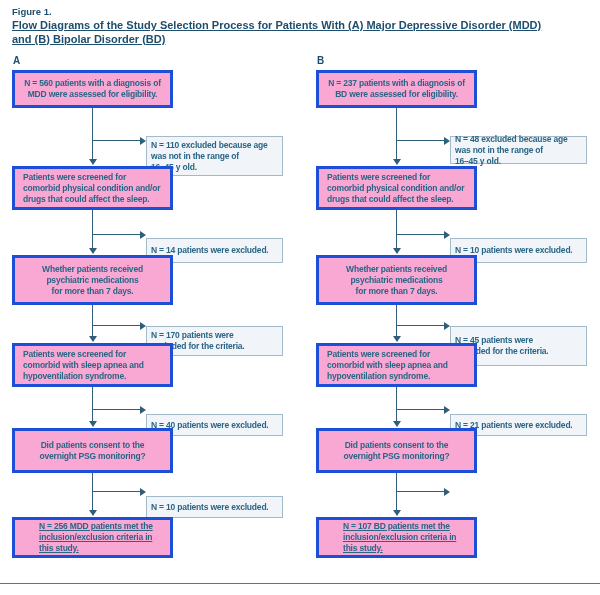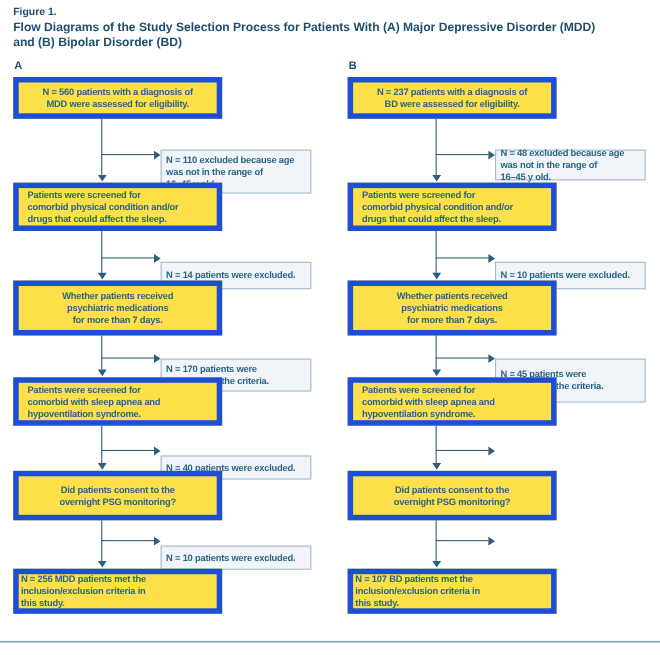--- a/index.html
+++ b/index.html
@@ -1,28 +1,28 @@
 <!DOCTYPE html>
 <html><head>
 <meta charset="utf-8">
 <style>
   html,body{margin:0;padding:0;background:#fff;}
   .page{position:relative;width:600px;height:595px;background:#ffffff;overflow:hidden;
         font-family:"Liberation Sans",sans-serif;}
   .fig-label{position:absolute;left:12px;top:6px;font-size:9.5px;font-weight:700;color:#1e4e6d;}
   .fig-title{position:absolute;left:12px;top:19px;width:578px;font-size:11px;font-weight:700;
-             color:#1e4e6d;line-height:13.5px;white-space:pre-line;}
+             color:#1e4e6d;line-height:13.5px;white-space:pre-line;text-decoration:underline;}
   .col{position:absolute;top:0;width:290px;height:595px;}
   .col-label{position:absolute;left:1px;top:55px;font-size:10px;font-weight:700;color:#1e4e6d;}
-  .box{position:absolute;left:0;width:190px;box-sizing:border-box;background:#fde047;
-       border:5px solid #1d4ed8;color:#2a6586;font-size:8.5px;font-weight:600;line-height:11px;
+  .box{position:absolute;left:0;width:161px;box-sizing:border-box;background:#f9a8d4;
+       border:3px solid #1d4ed8;color:#2a6586;font-size:8.5px;font-weight:600;line-height:11px;
        letter-spacing:-0.2px;display:flex;align-items:center;padding:3px 4px;white-space:pre-line;}
   .box.center{justify-content:center;text-align:center;}
   .box.left{text-align:left;padding-left:8px;}
-  .box.indent{padding-left:2px;}
+  .box.indent{padding-left:24px;text-decoration:underline;}
   .excl{position:absolute;left:134px;width:137px;box-sizing:border-box;background:#f1f5f9;
         border:1px solid #a3bac9;color:#2a6586;font-size:8.5px;font-weight:600;line-height:11px;
         letter-spacing:-0.2px;display:flex;align-items:center;padding:2px 4px;white-space:pre-line;margin-top:16px;}
   .vline{position:absolute;left:80px;width:1px;background:#2f5d7c;}
   .hline{position:absolute;left:80px;width:48px;height:1px;background:#2f5d7c;}
   .a-down{position:absolute;left:77px;width:0;height:0;border-left:4px solid transparent;
           border-right:4px solid transparent;border-top:6px solid #2f5d7c;}
   .a-right{position:absolute;left:128px;width:0;height:0;border-top:4px solid transparent;
            border-bottom:4px solid transparent;border-left:6px solid #2f5d7c;}
   .footnote{position:absolute;left:12px;top:568px;font-size:8.5px;font-weight:600;color:#1e4e6d;}
@@ -132,20 +132,21 @@
 excluded for the criteria.</div>
 
     <div class="box left" style="top:343px;height:44px">Patients were screened for
 comorbid with sleep apnea and
 hypoventilation syndrome.</div>
 
     <div class="vline" style="top:387px;height:34px"></div>
     <div class="a-down" style="top:421px"></div>
     <div class="hline" style="top:409px"></div>
     <div class="a-right" style="top:406px"></div>
+    <div class="excl" style="top:398px;height:22px">N = 21 patients were excluded.</div>
 
     <div class="box center" style="top:428px;height:45px">Did patients consent to the
 overnight PSG monitoring?</div>
 
     <div class="vline" style="top:473px;height:37px"></div>
     <div class="a-down" style="top:510px"></div>
     <div class="hline" style="top:491px"></div>
     <div class="a-right" style="top:488px"></div>
 
     <div class="box left indent" style="top:517px;height:41px">N = 107 BD patients met the

